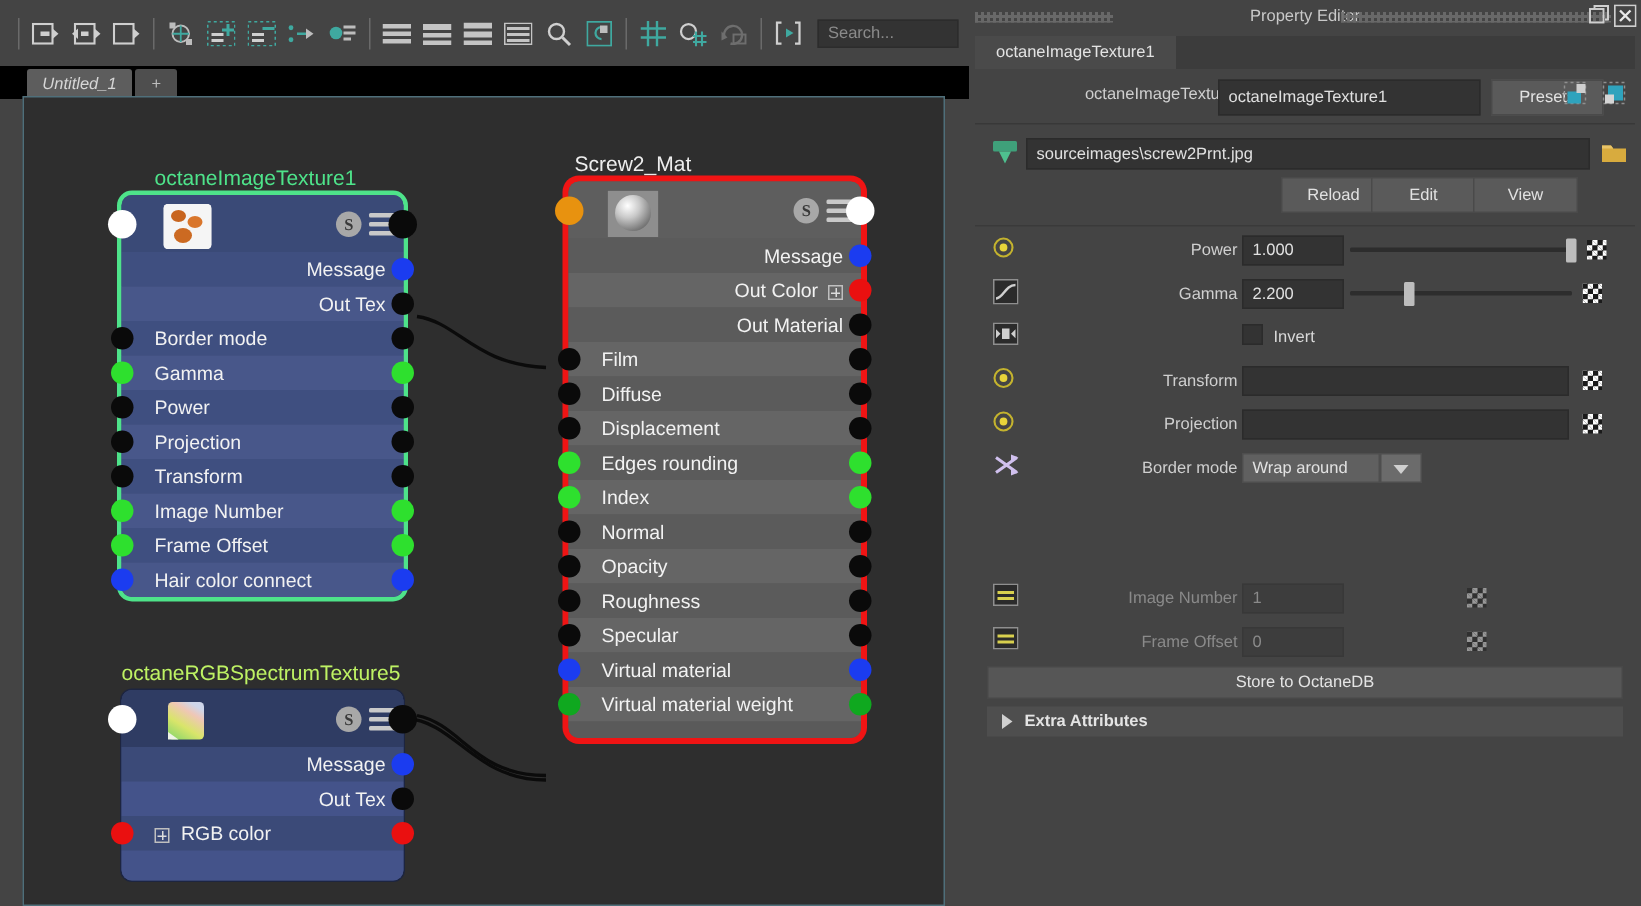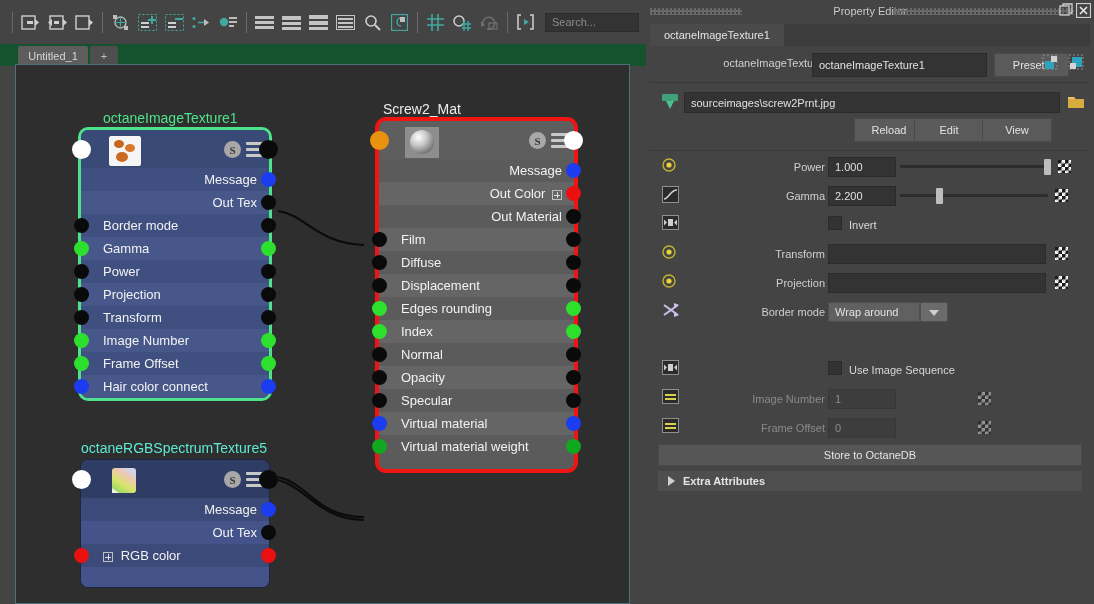--- a/index.html
+++ b/index.html
@@ -34,21 +34,22 @@
   }
   #search-box {
     width:94px; height:19px; background:#333333; border:1px solid #2c2c2c;
     margin-left:6px; display:flex; align-items:center; padding-left:6px;
     font-size:11px; color:#8b8b8b;
   }
 
   
   #tabstrip {
     position:absolute; left:0; top:44px; width:646px; height:22px;
-    background:#14532d;
+    background:#000000;
+    font-style:italic;
   }
   .tab {
     position:absolute; top:2px; height:20px; display:flex; align-items:center;
     justify-content:center; font-size:11px; color:#d6d6d6;
     background:#5a5a5a; border-top-left-radius:2px; border-top-right-radius:2px;
   }
   #tab-main { left:18px; width:70px; background:#5d5d5d; }
   #tab-add  { left:90px; width:28px; background:#4e4e4e; color:#bdbdbd; }
 
   
@@ -439,21 +440,21 @@
             <div class="row in" style="border-bottom-left-radius:7px;border-bottom-right-radius:7px;">
               <span>Hair color connect</span>
               <div class="port l" style="background:#1b3cf0;"></div>
               <div class="port r" style="background:#1b3cf0;"></div>
             </div>
           </div>
         </div>
       </div>
 
       <div class="node" id="node-rgb" style="left:65px; top:395px; width:188px;">
-        <div class="node-title" style="color:#5eead4; left:0px;">octaneRGBSpectrumTexture5</div>
+        <div class="node-title" style="color:#bef264; left:0px;">octaneRGBSpectrumTexture5</div>
         <div class="node-body sel-none">
           <div class="node-header">
             <div class="hdr-port l" style="background:#ffffff;"></div>
             <div class="hdr-port r" style="background:#0a0a0a;"></div>
             <div class="thumb" style="left:28px;">
               <svg width="32" height="30" viewBox="0 0 32 30">
                   <defs>
                     <linearGradient id="g1" x1="0" y1="1" x2="0.6" y2="0">
                       <stop offset="0" stop-color="#7fd46a"></stop>
                       <stop offset="0.45" stop-color="#d9e56a"></stop>
@@ -561,20 +562,25 @@
               <span>Normal</span>
               <div class="port l" style="background:#0a0a0a;"></div>
               <div class="port r" style="background:#0a0a0a;"></div>
             </div>
             <div class="row in">
               <span>Opacity</span>
               <div class="port l" style="background:#0a0a0a;"></div>
               <div class="port r" style="background:#0a0a0a;"></div>
             </div>
             <div class="row in">
+              <span>Roughness</span>
+              <div class="port l" style="background:#0a0a0a;"></div>
+              <div class="port r" style="background:#0a0a0a;"></div>
+            </div>
+            <div class="row in">
               <span>Specular</span>
               <div class="port l" style="background:#0a0a0a;"></div>
               <div class="port r" style="background:#0a0a0a;"></div>
             </div>
             <div class="row in">
               <span>Virtual material</span>
               <div class="port l" style="background:#1b3cf0;"></div>
               <div class="port r" style="background:#1b3cf0;"></div>
             </div>
             <div class="row in">
@@ -736,32 +742,20 @@
             </svg>
         </div>
         <div class="pe-label" style="right:265px; top:0;">Border mode</div>
         <div style="position:absolute; left:178px; top:4px; width:92px; height:20px; background:#606060; border:1px solid #4e4e4e; font-size:11px; color:#e2e2e2; line-height:19px; padding-left:6px;">Wrap around</div>
         <div style="position:absolute; left:270px; top:4px; width:28px; height:20px; background:#6b6b6b; border:1px solid #4e4e4e;">
           <div class="dd-arrow" style="left:8px; top:7px;"></div>
         </div>
       </div>
 
 
-      <div class="pe-row" style="position:absolute; left:0; top:310px; width:440px;">
-        <div class="left-icon" style="top:4px;">
-          <svg width="17" height="15" viewBox="0 0 17 15">
-              <rect x="0.5" y="0.5" width="16" height="14" fill="#2b2b2b" stroke="#8f8f8f" stroke-width="1"></rect>
-              <rect x="6" y="4" width="5" height="7" fill="#cfcfcf"></rect>
-              <path d="M5 7.5 L2 4.5 L2 10.5 Z" fill="#cfcfcf"></path>
-              <path d="M12 7.5 L15 4.5 L15 10.5 Z" fill="#cfcfcf"></path>
-            </svg>
-        </div>
-        <div class="cbox" style="left:178px; top:5px;"></div>
-        <div style="position:absolute; left:199px; top:0; height:28px; line-height:28px; font-size:11px; color:#d8d8d8;">Use Image Sequence</div>
-      </div>
 
       <div class="pe-row" style="position:absolute; left:0; top:339px; width:440px;">
         <div class="left-icon" style="top:4px;">
           <svg width="17" height="15" viewBox="0 0 17 15">
               <rect x="0.5" y="0.5" width="16" height="14" fill="#2b2b2b" stroke="#8f8f8f" stroke-width="1"></rect>
               <rect x="3" y="5" width="11" height="2" fill="#d8d04e"></rect>
               <rect x="3" y="9" width="11" height="2" fill="#d8d04e"></rect>
             </svg>
         </div>
         <div class="pe-label dim" style="right:265px; top:0;">Image Number</div>

